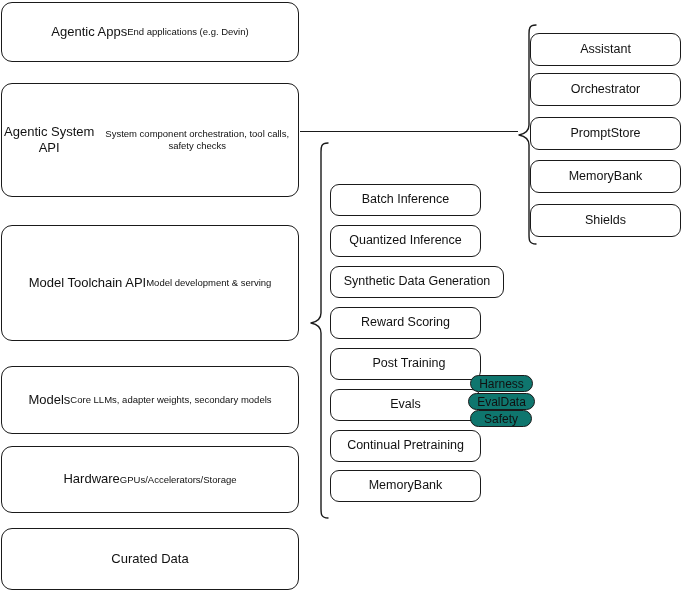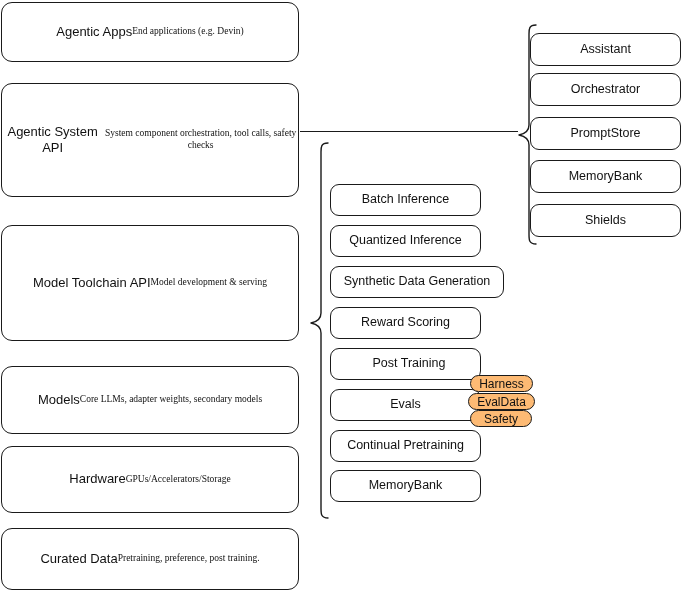--- a/index.html
+++ b/index.html
@@ -31,38 +31,37 @@
     text-align: center;
     line-height: 1.25;
   }
   .node .title {
     font-size: 13px;
     color: #111111;
   }
   .node .subtitle {
     font-size: 9.5px;
     color: #111111;
-    font-family: Liberation Serif, serif;
   }
   
   .layer-box .title { font-size: 13px; }
   
   .simple-box {
     border-radius: 9px;
   }
   .simple-box .title {
     font-size: 12.5px;
   }
   
   .pill {
     position: absolute;
     box-sizing: border-box;
     border: 1.3px solid #1a1a1a;
     border-radius: 20px;
-    background: #fdba74;
+    background: #0f766e;
     display: flex;
     align-items: center;
     justify-content: center;
     font-size: 12px;
     color: #111111;
     z-index: 5;
   }
   
   .connector {
     position: absolute;
@@ -106,21 +105,20 @@
     <div class="subtitle">Core LLMs, adapter weights, secondary models</div>
   </div>
 
   <div class="node layer-box" style="left:1px; top:446px; width:298px; height:67px;">
     <div class="title">Hardware</div>
     <div class="subtitle">GPUs/Accelerators/Storage</div>
   </div>
 
   <div class="node layer-box" style="left:1px; top:528px; width:298px; height:62px;">
     <div class="title">Curated Data</div>
-    <div class="subtitle">Pretraining, preference, post training.</div>
   </div>
 
   <div class="connector" style="left:300px; top:131px; width:218px;"></div>
 
   <svg class="brace" style="left:300px; top:140px; width:30px; height:382px;" viewBox="0 0 30 382">
     <path d="M 28 3 C 21 3 21 7 21 12 L 21 173 C 21 180 16 182 11 183 C 16 184 21 186 21 193 L 21 368 C 21 374 21 378 28 378"></path>
   </svg>
 
   <div class="node simple-box" style="left:330px; top:184px; width:151px; height:32px;">
     <div class="title">Batch Inference</div>

